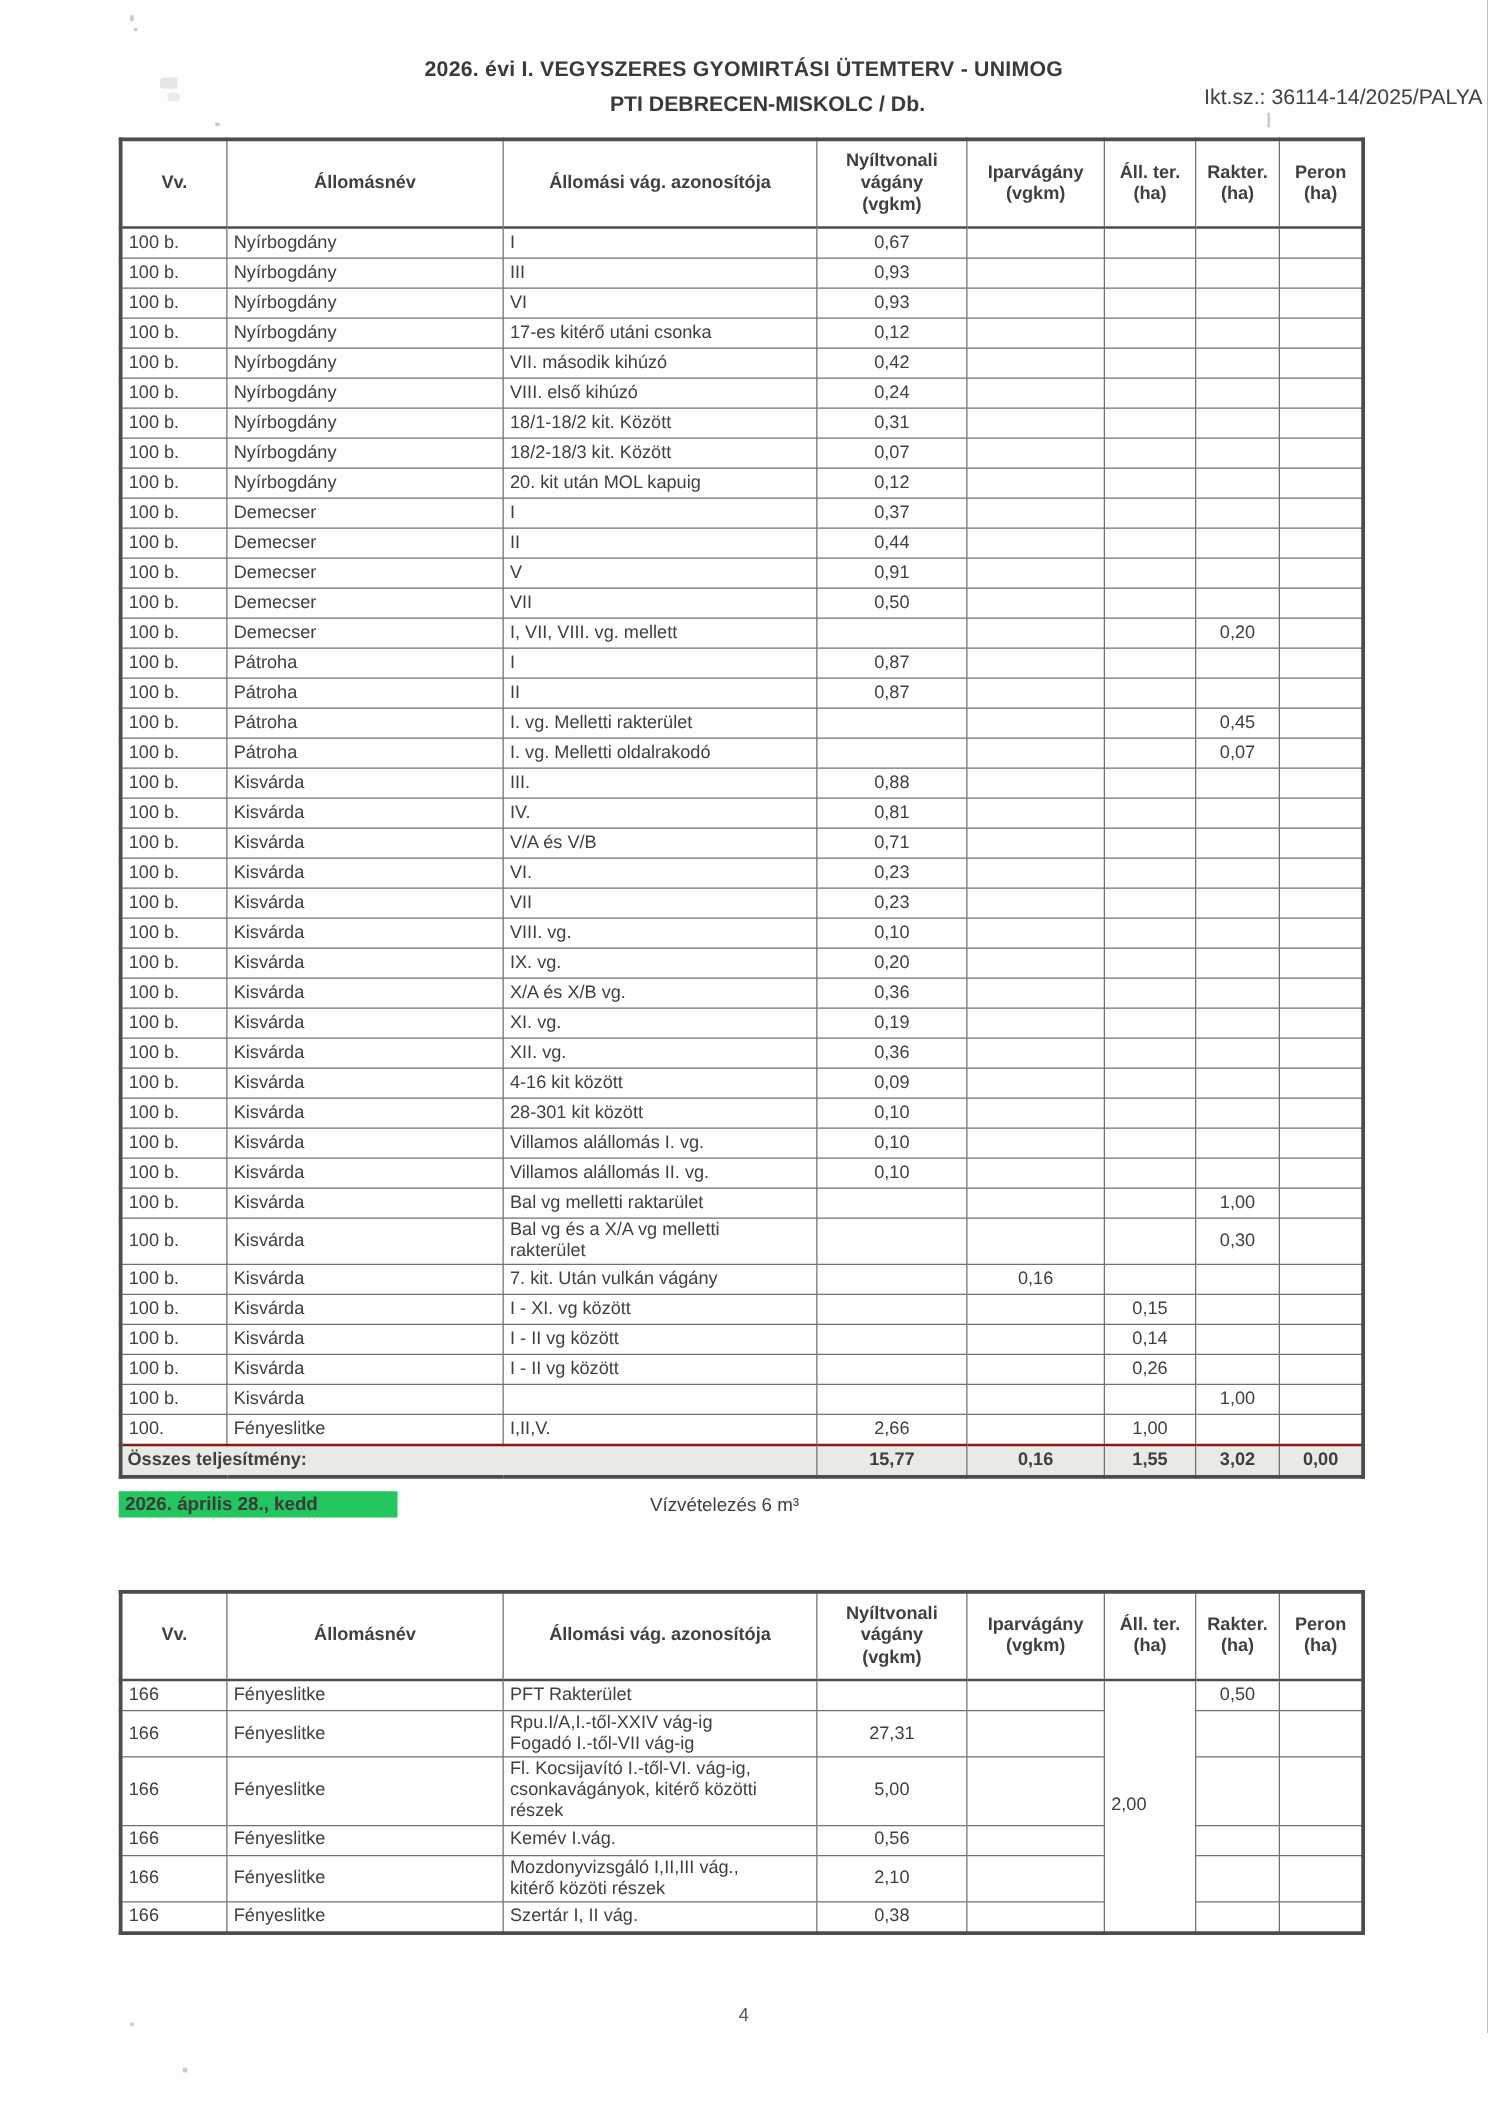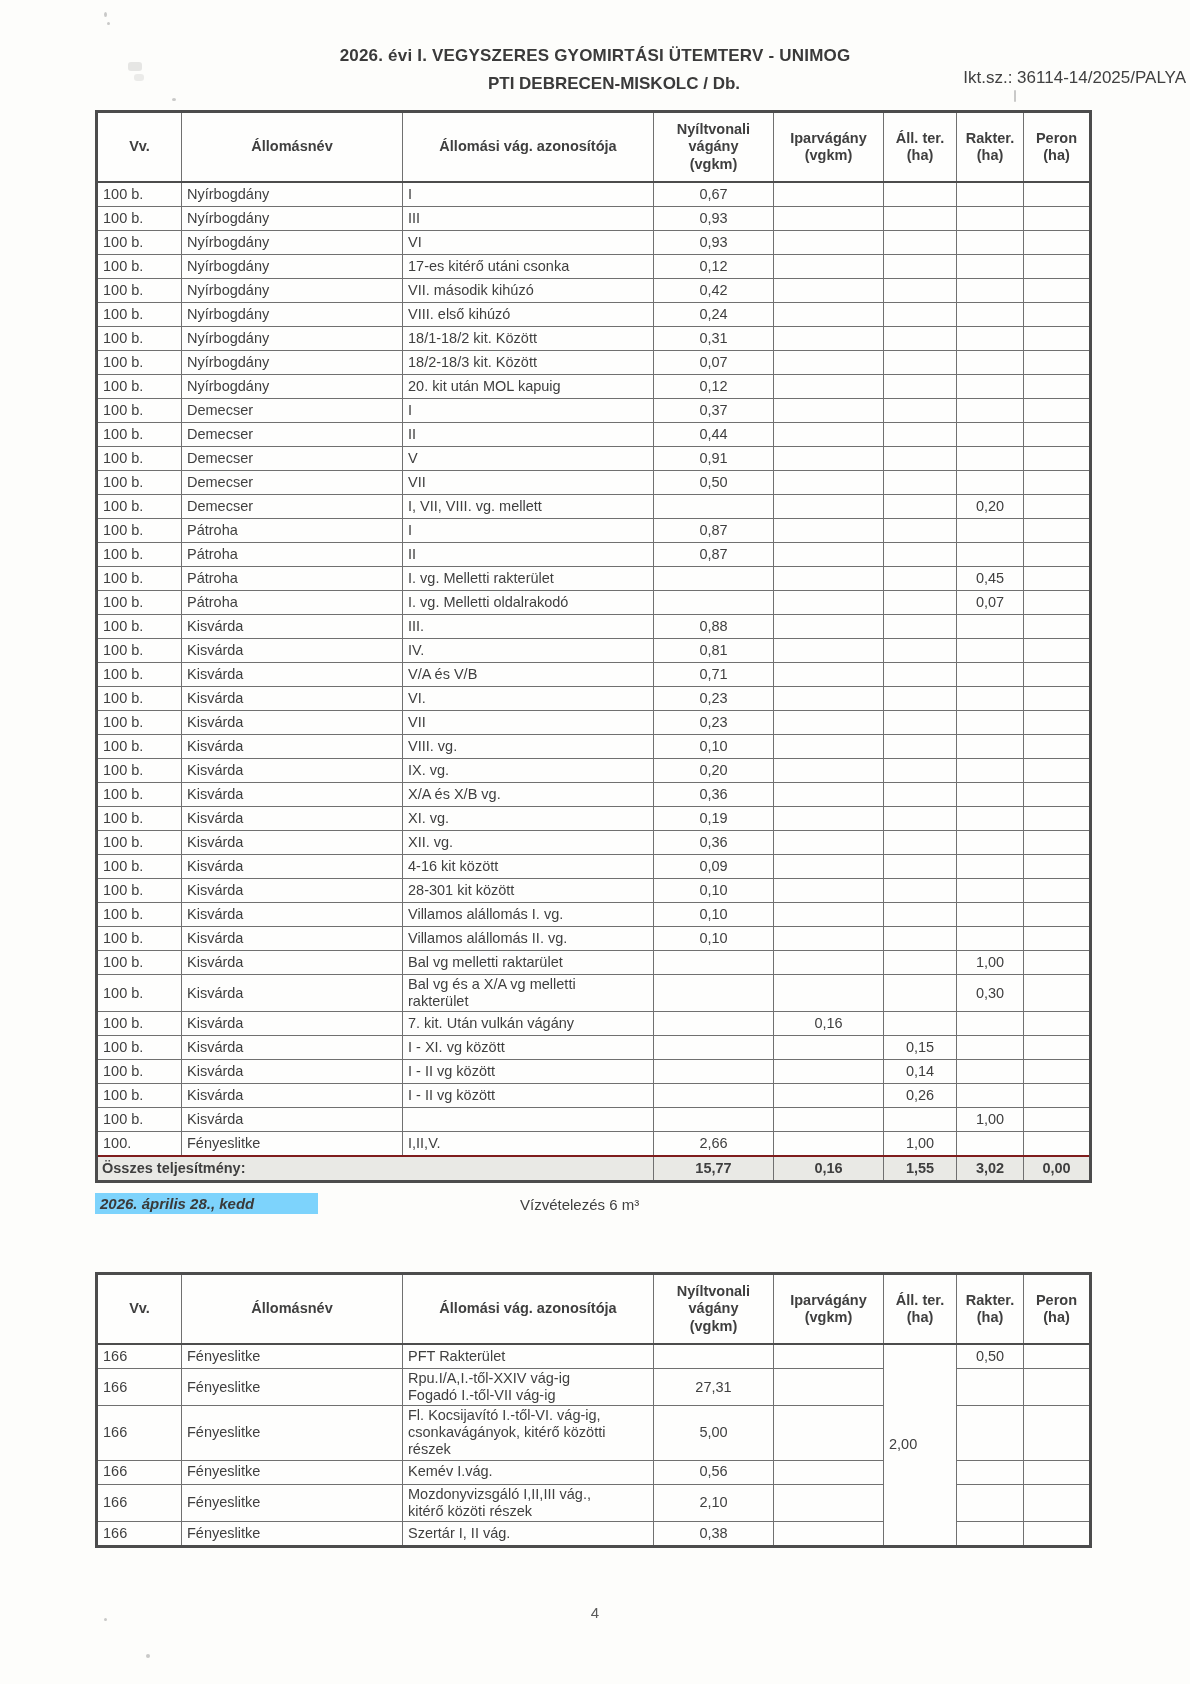--- a/index.html
+++ b/index.html
@@ -39,22 +39,22 @@
   tr.summary td{
     background:#e9e9e5;font-weight:bold;height:23px;border-top:2px solid #7f1d1d;
   }
   tr.summary td.label{text-align:left;padding-left:4px;}
   td.merged{vertical-align:middle;text-align:left;}
   .t1{top:110px;}
   .t2{top:1272px;}
   
   .date-line{position:absolute;left:95px;top:1193px;}
   .date-hl{
-    display:inline-block;background:#7dd3fc;font-weight:bold;font-size:15px;
-    padding:2px 64px 2px 5px;color:#3a3a3a;font-style:italic;
+    display:inline-block;background:#22c55e;font-weight:bold;font-size:15px;
+    padding:2px 64px 2px 5px;color:#3a3a3a;
   }
   .water-note{position:absolute;left:520px;top:1196px;font-size:15px;}
   .crew-line{position:absolute;left:102px;top:1224px;font-size:15px;color:#3f3f3f;}
   
   .page-num{position:absolute;left:0;width:100%;top:1604px;text-align:center;font-size:15px;color:#5a5a5a;}
   
   .speck{position:absolute;background:rgba(70,70,70,.28);border-radius:50%;}
 </style>
 </head>
 <body>

